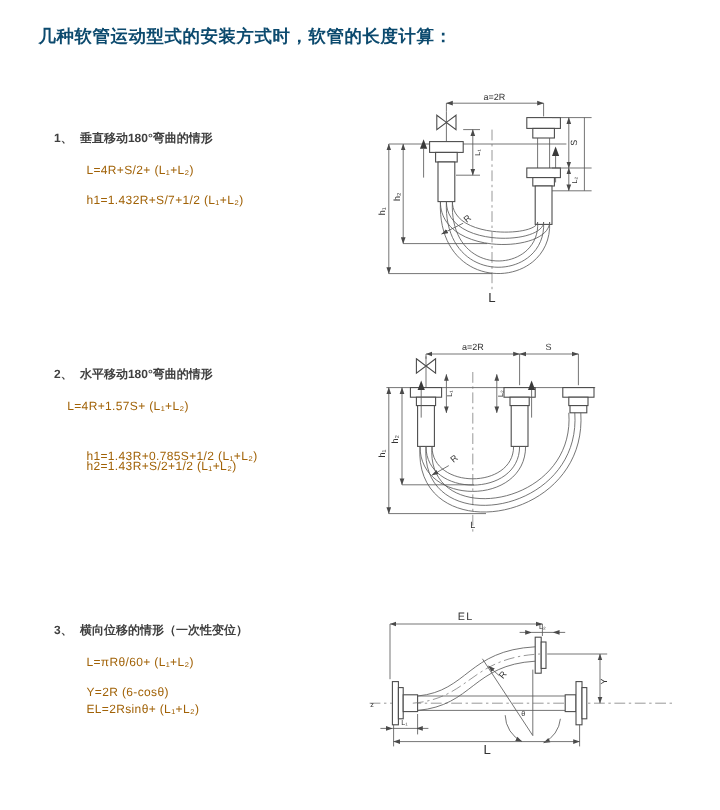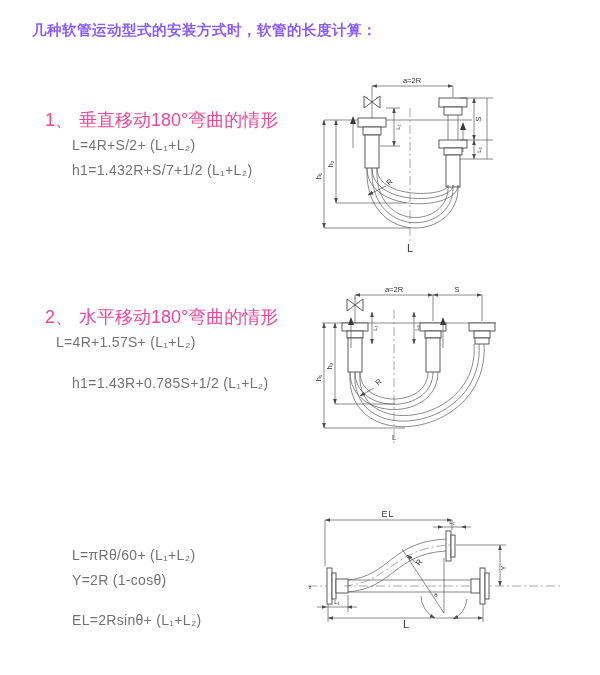--- a/index.html
+++ b/index.html
@@ -1,22 +1,22 @@
 <!DOCTYPE html>
 <html><head>
 <meta charset="utf-8">
 <style>
   * { margin:0; padding:0; box-sizing:border-box; }
   html,body { background:#ffffff; }
   body { width:600px; height:675px; font-family:"Liberation Sans","DejaVu Sans",sans-serif; }
   .page { position:relative; width:600px; height:675px; background:#fff; overflow:hidden; }
-  .title { position:absolute; left:32px; top:21px; font-size:14.5px; font-weight:bold; color:#8b5cf6; letter-spacing:.5px; white-space:nowrap; }
-  .sec-heading { position:absolute; font-size:18px; font-weight:normal; color:#ec4899; white-space:nowrap; }
+  .title { position:absolute; left:32px; top:21px; font-size:14.5px; font-weight:bold; color:#0c4a6e; letter-spacing:.5px; white-space:nowrap; }
+  .sec-heading { position:absolute; font-size:10px; font-weight:bold; color:#404040; white-space:nowrap; }
   .sec-heading .num { margin-right:6px; }
-  .formula { position:absolute; font-size:14px; color:#737373; letter-spacing:.3px; white-space:nowrap; }
+  .formula { position:absolute; font-size:10px; color:#a16207; letter-spacing:.3px; white-space:nowrap; }
   .diag { position:absolute; }
   .ln line, .ln path { stroke:#5a5a5a; stroke-width:0.7; fill:none; }
   .ln .shape { fill:#ffffff; stroke:#4a4a4a; stroke-width:0.9; }
   .ln .fillhead { fill:#3a3a3a; stroke:none; }
   .ln .cl { stroke:#6f6f6f; stroke-width:0.6; stroke-dasharray:9 3 2 3; }
   svg text { fill:#333333; font-size:7.5px; font-family:"Liberation Sans","DejaVu Sans",sans-serif; }
   svg text.small { font-size:6px; }
   svg text.mid { font-size:9px; letter-spacing:1px; }
   svg text.big { font-size:11px; }
 </style>
@@ -42,24 +42,28 @@
     <span class="num">1、</span><span>垂直移动180°弯曲的情形</span>
   </div>
   <div class="formula" style="left:72px;top:137px">L=4R+S/2+ (L₁+L₂)</div>
   <div class="formula" style="left:72px;top:162px">h1=1.432R+S/7+1/2 (L₁+L₂)</div>
 
   <div class="sec-heading" style="left:45px;top:305px">
     <span class="num">2、</span><span>水平移动180°弯曲的情形</span>
   </div>
   <div class="formula" style="left:56px;top:334px">L=4R+1.57S+ (L₁+L₂)</div>
   <div class="formula" style="left:72px;top:375px">h1=1.43R+0.785S+1/2 (L₁+L₂)</div>
-
+  <div class="formula" style="left:72px;top:384px">h2=1.43R+S/2+1/2 (L₁+L₂)</div>
+
+  <div class="sec-heading" style="left:45px;top:518px">
+    <span class="num">3、</span><span>横向位移的情形（一次性变位）</span>
+  </div>
   <div class="formula" style="left:72px;top:547px">L=πRθ/60+ (L₁+L₂)</div>
-  <div class="formula" style="left:72px;top:572px">Y=2R (1-cosθ)</div>
-  <div class="formula" style="left:72px;top:612px">EL=2Rsinθ+ (L₁+L₂)</div>
+  <div class="formula" style="left:72px;top:572px">Y=2R (6-cosθ)</div>
+  <div class="formula" style="left:72px;top:586px">EL=2Rsinθ+ (L₁+L₂)</div>
 
   <svg class="diag" style="left:310px;top:72px" width="290" height="190" viewBox="0 0 290 190">
     <g class="ln">
       <line x1="14" y1="48" x2="162" y2="48"></line>
       <line class="cl" x1="100" y1="36" x2="100" y2="170"></line>
       <line x1="62" y1="14" x2="143" y2="14" marker-start="url(#arrow)" marker-end="url(#arrow)"></line>
       <line x1="62" y1="14" x2="62" y2="21"></line>
       <line x1="143" y1="14" x2="143" y2="25"></line>
       <g>
         <line x1="62" y1="21" x2="62" y2="46"></line>

